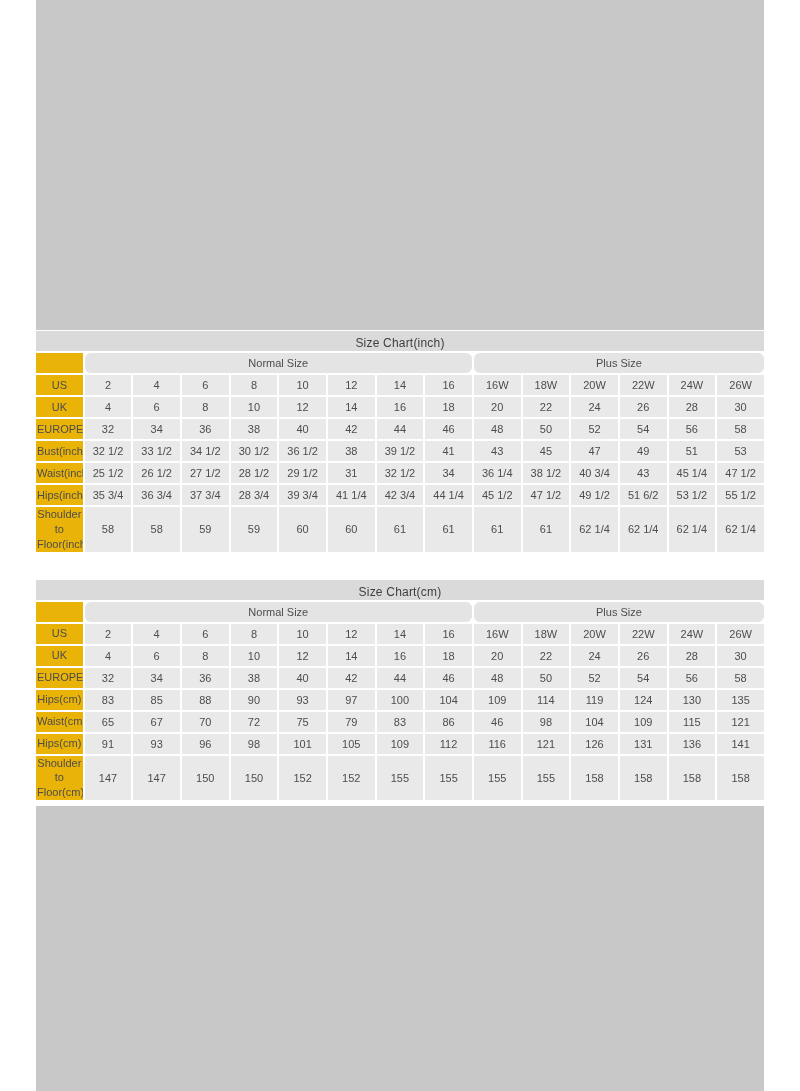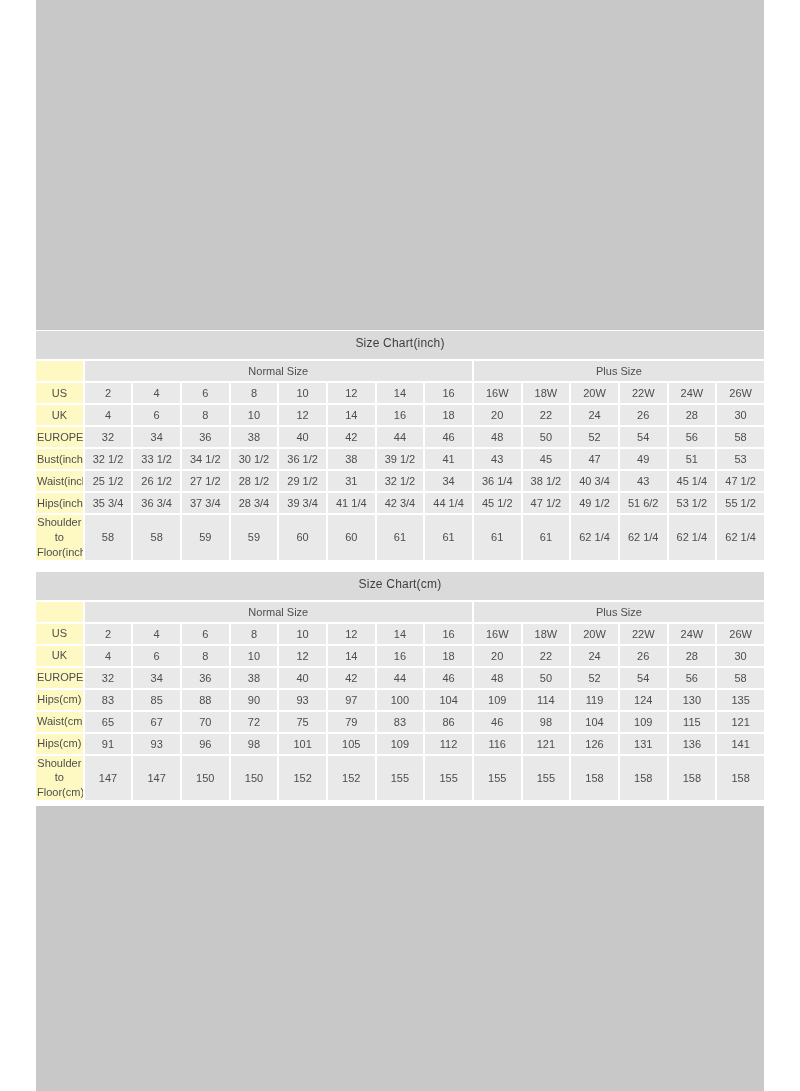--- a/index.html
+++ b/index.html
@@ -14,23 +14,23 @@
     margin-left: 36px;
     width: 728px;
   }
   .gray-block {
     background: #c8c8c8;
     width: 728px;
   }
   .gray-top    { height: 330px; }
   .gray-bottom { height: 329px; }
   .size-chart { margin: 1px 0 0 0; }
-  .size-chart + .size-chart { margin-top: 10px; }
+  .size-chart + .size-chart { margin-top: 26px; }
   .title-bar {
-    height: 28px;
+    height: 20px;
     line-height: 24px;
     background: #dadada;
     color: #3f3f3f;
     font-size: 12px;
     text-align: center;
     letter-spacing: 0.2px;
   }
   table.sizes {
     border-collapse: separate;
     border-spacing: 2px;
@@ -40,23 +40,23 @@
   }
   table.sizes td {
     height: 20px;
     font-size: 11px;
     color: #4d4d4d;
     text-align: center;
     vertical-align: middle;
     padding: 0 1px;
     overflow: hidden;
   }
-  td.corner, td.label { background: #fef9c3; }
+  td.corner, td.label { background: #eab308; }
   td.label  { width: 108px; line-height: 1.35; }
-  td.group  { background: #e4e4e4; }
+  td.group  { background: #e4e4e4; border-radius: 6px; }
   td.cell   { background: #e9e9e9; width: 42px; white-space: nowrap; }
   .bottom-gap { height: 4px; }
 </style>
 </head>
 <body>
 
 <div class="content">
 
   <div class="gray-block gray-top"></div>
 

